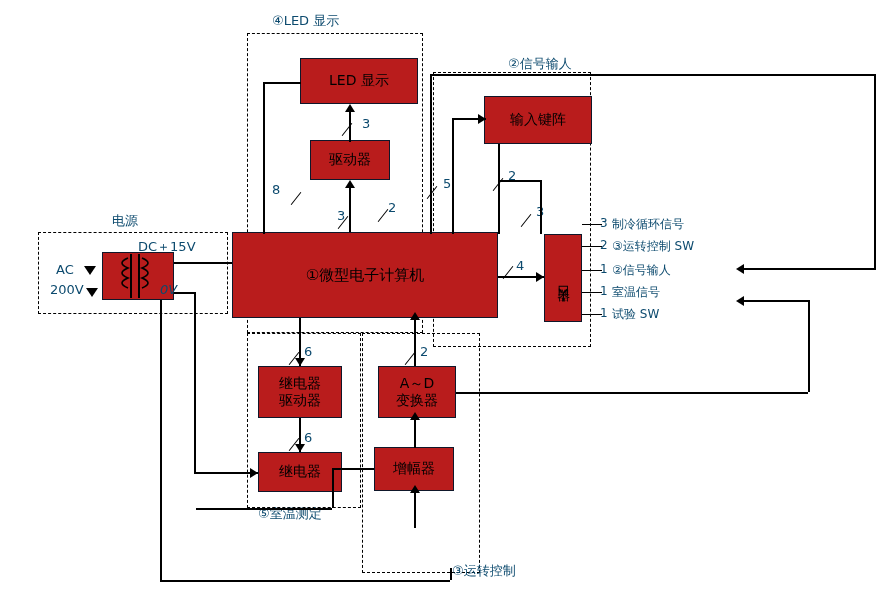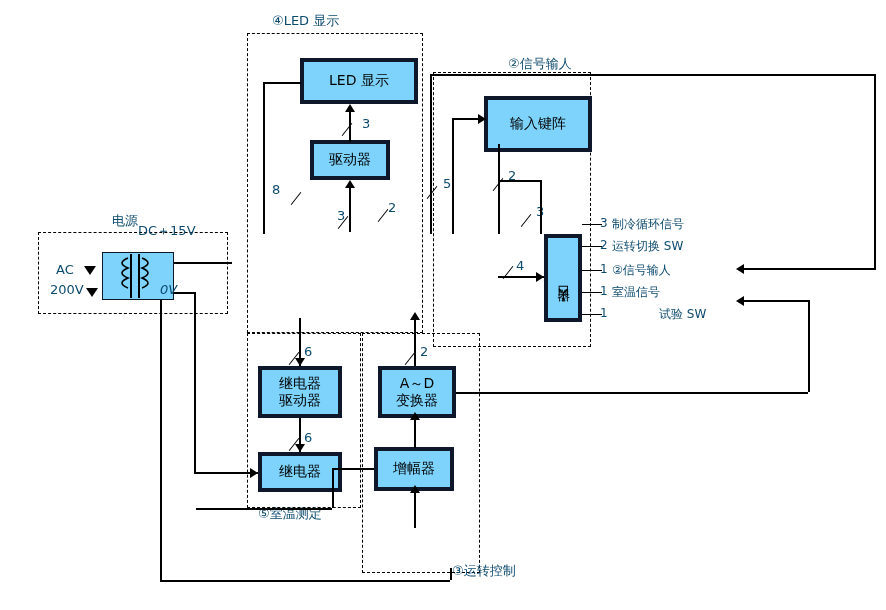--- a/index.html
+++ b/index.html
@@ -1,18 +1,18 @@
 <!DOCTYPE html>
 <html><head>
 <meta charset="utf-8">
 <style>
   html,body{margin:0;padding:0;background:#fff;}
   body{font-family:"DejaVu Sans","Liberation Sans",sans-serif;}
   #canvas{position:relative;width:886px;height:610px;background:#ffffff;overflow:hidden;}
-  .box{position:absolute;border:4px solid #0f172a;background:#7dd3fc;box-sizing:border-box;
+  .box{position:absolute;border:1px solid #0f172a;background:#b91c1c;box-sizing:border-box;
        display:flex;align-items:center;justify-content:center;text-align:center;
        font-size:14px;line-height:1.25;color:#000;}
   .box.thin{border-width:1px;}
   .dash{position:absolute;border:1px dashed #000;background:transparent;box-sizing:border-box;}
   .lbl{position:absolute;font-size:13px;color:#0c4a6e;white-space:nowrap;}
   .lbl.sm{font-size:12px;}
   .ln{position:absolute;background:#000;}
   .h{height:1px;}
   .h2{height:2px;}
   .v2{width:2px;}
@@ -45,24 +45,27 @@
   <div class="lbl" style="left:452px;top:562px;">③运转控制</div>
 
   <div class="box" style="left:300px;top:58px;width:118px;height:46px;">
     <span>LED 显示</span>
   </div>
 
   <div class="box" style="left:310px;top:140px;width:80px;height:40px;">
     <span>驱动器</span>
   </div>
 
-  <div class="box" style="left:484px;top:96px;width:108px;height:56px;">
+  <div class="box" style="left:484px;top:96px;width:108px;height:48px;">
     <span>输入键阵</span>
   </div>
 
+  <div class="box" style="left:232px;top:232px;width:266px;height:86px;font-size:15px;">
+    <span>①微型电子计算机</span>
+  </div>
 
   <div class="box" style="left:258px;top:366px;width:84px;height:52px;white-space:pre-line;">
     <span>继电器
 驱动器</span>
   </div>
 
   <div class="box" style="left:258px;top:452px;width:84px;height:40px;">
     <span>继电器</span>
   </div>
 
@@ -88,33 +91,33 @@
     <path d="M16 2 q-12 5 0 10 q-12 5 0 10 q-12 5 0 10" fill="none" stroke="#000" stroke-width="1.6"></path>
   </svg>
   <svg class="coil" style="left:140px;top:256px;" width="18" height="40" viewBox="0 0 18 40">
     <path d="M2 2 q12 5 0 10 q12 5 0 10 q12 5 0 10" fill="none" stroke="#000" stroke-width="1.6"></path>
   </svg>
 
   <div class="lbl" style="left:56px;top:262px;">AC</div>
   <div class="tri" style="left:84px;top:266px;"></div>
   <div class="lbl" style="left:50px;top:282px;text-align:right;">200V</div>
   <div class="tri" style="left:86px;top:288px;"></div>
-  <div class="lbl" style="left:138px;top:222px;">DC＋15V</div>
+  <div class="lbl" style="left:138px;top:238px;">DC＋15V</div>
   <div class="lbl" style="left:160px;top:282px;font-style:italic;">0V</div>
 
   <div class="lbl sm" style="left:600px;top:216px;">3</div>
   <div class="lbl sm" style="left:612px;top:216px;">制冷循环信号</div>
   <div class="lbl sm" style="left:600px;top:238px;">2</div>
-  <div class="lbl sm" style="left:612px;top:238px;">运转切换 SW</div>
+  <div class="lbl sm" style="left:612px;top:238px;">③运转控制 SW</div>
   <div class="lbl sm" style="left:600px;top:262px;">1</div>
   <div class="lbl sm" style="left:612px;top:262px;">②信号输人</div>
   <div class="lbl sm" style="left:600px;top:284px;">1</div>
   <div class="lbl sm" style="left:612px;top:284px;">室温信号</div>
   <div class="lbl sm" style="left:600px;top:306px;">1</div>
-  <div class="lbl sm" style="left:612px;top:306px;margin-left:47px;">试验 SW</div>
+  <div class="lbl sm" style="left:612px;top:306px;">试验 SW</div>
 
   <div class="ln h" style="left:582px;top:224px;width:20px;"></div>
   <div class="ln h" style="left:582px;top:246px;width:20px;"></div>
   <div class="ln h" style="left:582px;top:270px;width:20px;"></div>
   <div class="ln h" style="left:582px;top:292px;width:20px;"></div>
   <div class="ln h" style="left:582px;top:314px;width:20px;"></div>
 
   <div class="lbl" style="left:362px;top:116px;">3</div>
   <div class="slash" style="left:339px;top:129px;"></div>
 

